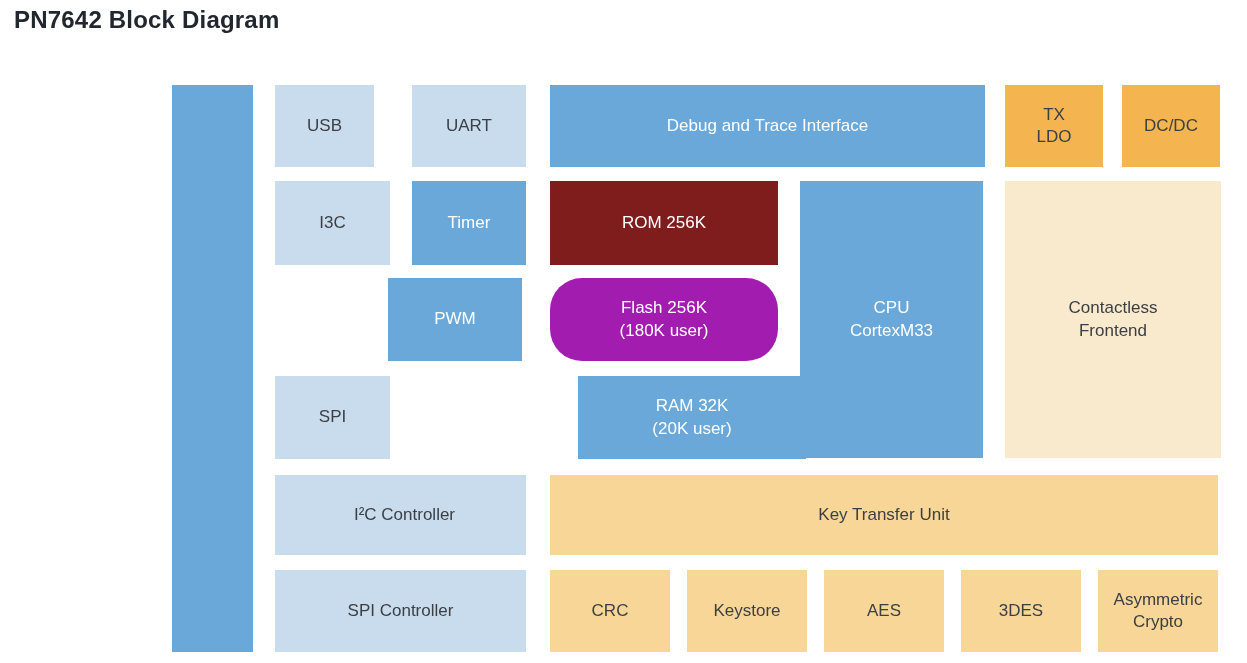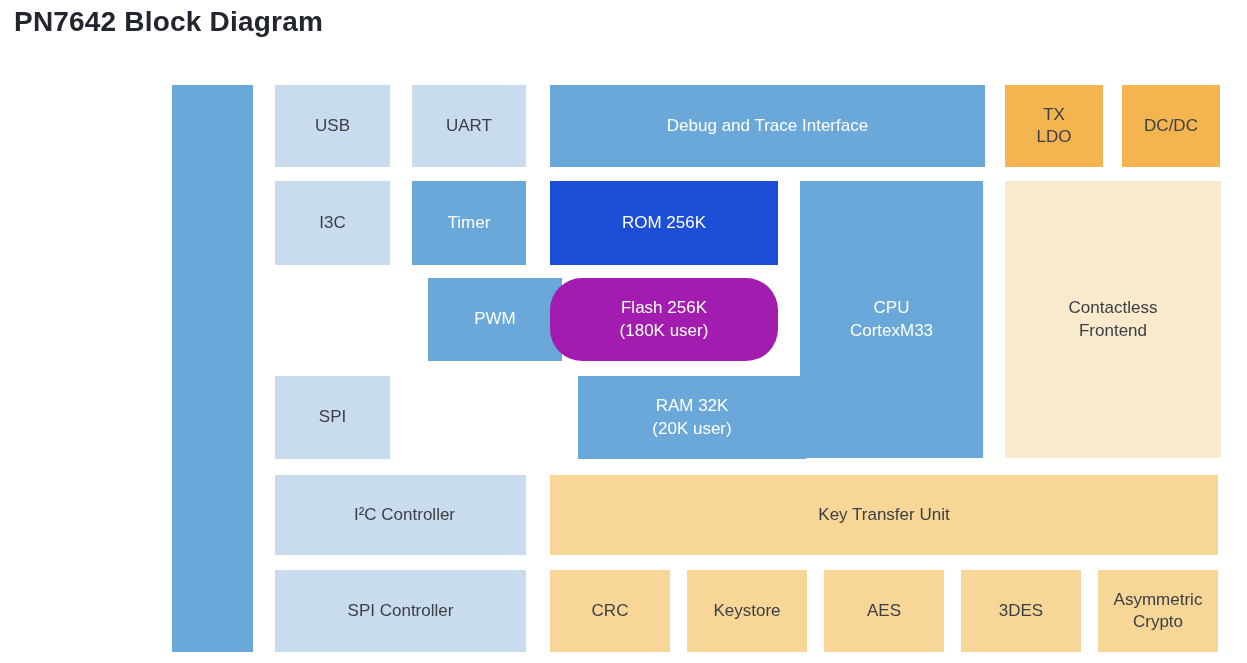--- a/index.html
+++ b/index.html
@@ -12,21 +12,21 @@
     position: relative;
     width: 1247px;
     height: 663px;
     background: #ffffff;
     overflow: hidden;
   }
   .title {
     position: absolute;
     left: 14px;
     top: 6px;
-    font-size: 28px;
+    font-size: 24px;
     font-weight: 700;
     letter-spacing: 0.2px;
     color: #22262e;
     margin: 0;
   }
   .diagram {
     position: absolute;
     left: 0;
     top: 0;
     width: 100%;
@@ -49,21 +49,21 @@
   .text-dark  { color: #3c4045; }
   .text-light { color: #ffffff; }
 </style>
 </head>
 <body style="background: rgb(255, 255, 255);">
 
 <div class="page">
   <h1 class="title" style="color: rgb(34, 38, 46);">PN7642 Block Diagram</h1>
   <div class="diagram" id="diagram">
       <div class="block text-light" style="left: 172px; top: 85px; width: 81px; height: 567px; background: rgb(106, 168, 218);"></div>
-      <div class="block text-dark" style="left: 275px; top: 85px; width: 115px; height: 82px; background: rgb(201, 220, 238); justify-content: center;">
+      <div class="block text-dark" style="left: 275px; top: 85px; width: 99px; height: 82px; background: rgb(201, 220, 238); justify-content: center;">
         <span class="label">USB</span>
       </div>
       <div class="block text-dark" style="left: 412px; top: 85px; width: 114px; height: 82px; background: rgb(201, 220, 238);">
         <span class="label">UART</span>
       </div>
       <div class="block text-light" style="left: 550px; top: 85px; width: 435px; height: 82px; background: rgb(106, 168, 218);">
         <span class="label">Debug and Trace Interface</span>
       </div>
       <div class="block text-dark" style="left: 1005px; top: 85px; width: 98px; height: 82px; background: rgb(244, 180, 79);">
         <span class="label">TX
@@ -71,32 +71,32 @@
       </div>
       <div class="block text-dark" style="left: 1122px; top: 85px; width: 98px; height: 82px; background: rgb(244, 180, 79);">
         <span class="label">DC/DC</span>
       </div>
       <div class="block text-dark" style="left: 275px; top: 181px; width: 115px; height: 84px; background: rgb(201, 220, 238);">
         <span class="label">I3C</span>
       </div>
       <div class="block text-light" style="left: 412px; top: 181px; width: 114px; height: 84px; background: rgb(106, 168, 218);">
         <span class="label">Timer</span>
       </div>
-      <div class="block text-light" style="left: 550px; top: 181px; width: 228px; height: 84px; background: #1d4ed8;">
+      <div class="block text-light" style="left: 550px; top: 181px; width: 228px; height: 84px; background: #7f1d1d;">
         <span class="label">ROM 256K</span>
       </div>
       <div class="block text-light" style="left: 800px; top: 181px; width: 183px; height: 277px; background: rgb(106, 168, 218);">
         <span class="label">CPU
 CortexM33</span>
       </div>
       <div class="block text-dark" style="left: 1005px; top: 181px; width: 216px; height: 277px; background: rgb(250, 234, 205);">
         <span class="label">Contactless
 Frontend</span>
       </div>
-      <div class="block text-light" style="left: 428px; top: 278px; width: 134px; height: 83px; background: rgb(106, 168, 218);">
+      <div class="block text-light" style="left: 388px; top: 278px; width: 134px; height: 83px; background: rgb(106, 168, 218);">
         <span class="label">PWM</span>
       </div>
       <div class="block text-light" style="left: 550px; top: 278px; width: 228px; height: 83px; background: #a21caf; border-radius: 32px;">
         <span class="label">Flash 256K
 (180K user)</span>
       </div>
       <div class="block text-dark" style="left: 275px; top: 376px; width: 115px; height: 83px; background: rgb(201, 220, 238);">
         <span class="label">SPI</span>
       </div>
       <div class="block text-light" style="left: 550px; top: 376px; width: 228px; height: 83px; background: rgb(106, 168, 218); margin-left: 28px;">

